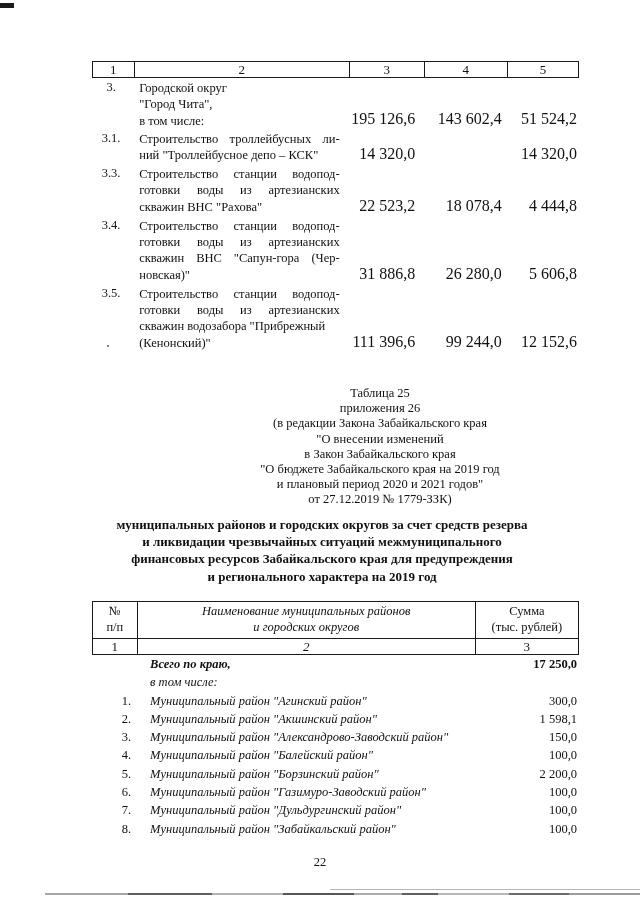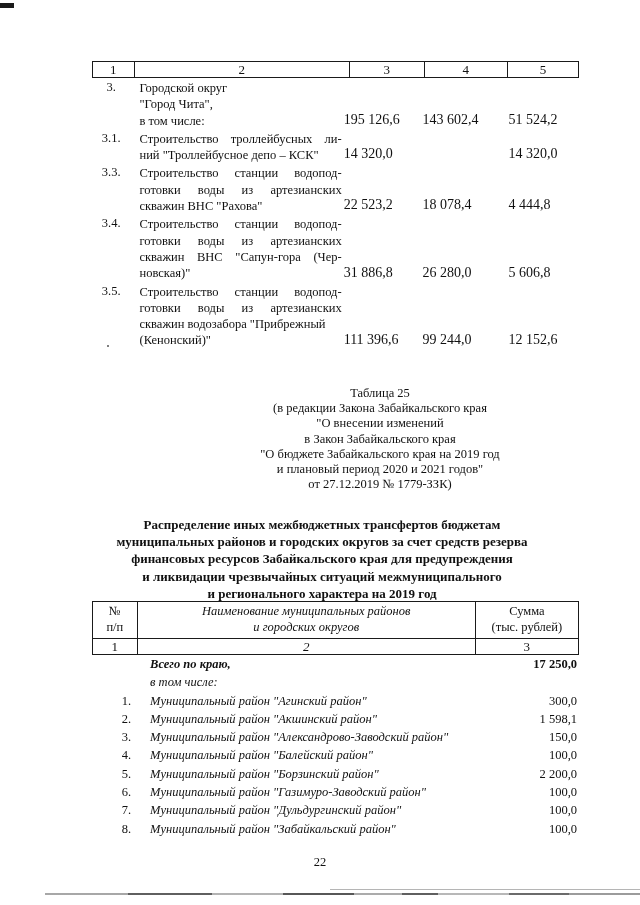--- a/index.html
+++ b/index.html
@@ -94,22 +94,22 @@
     padding-left: 9px;
     padding-right: 2px;
     padding-top: 2px;
     font-size: 12.5px;
     line-height: 16.3px;
     text-align: justify;
     text-align-last: left;
     hyphens: manual;
   }
   .tbl-cont .body td.num {
-    text-align: left;
-    font-size: 14px;
+    text-align: right;
+    font-size: 16px;
     padding-right: 6px;
     vertical-align: bottom;
     padding-bottom: 1px;
     white-space: nowrap;
   }
   .tbl-cont .body td.c5.num { padding-right: 2px; }
 
   
   .tbl25-head {
     position: absolute;
@@ -322,33 +322,33 @@
           </td>
         </tr>
       </tbody>
     </table>
   </div>
 
   <div class="smudge"></div>
 
   <div class="tbl25-head">
     <div>Таблица 25</div>
+    <div>приложения 26</div>
     <div>(в редакции Закона Забайкальского края</div>
     <div>"О внесении изменений</div>
     <div>в Закон Забайкальского края</div>
     <div>"О бюджете Забайкальского края на 2019 год</div>
     <div>и плановый период 2020 и 2021 годов"</div>
     <div>от 27.12.2019  № 1779-ЗЗК)</div>
   </div>
 
   <div class="main-title">
-    <div>Распределение иных межбюджетных трансфертов бюджетам</div>
     <div>муниципальных районов и городских округов за счет средств резерва</div>
+    <div>и ликвидации чрезвычайных ситуаций межмуниципального</div>
     <div>финансовых ресурсов Забайкальского края для предупреждения</div>
-    <div>и ликвидации чрезвычайных ситуаций межмуниципального</div>
     <div>и регионального характера на 2019 год</div>
   </div>
 
   <div class="tbl25">
     <table>
       <tbody>
           <tr class="hdr">
         <td class="k1">
           <div>№</div>
           <div>п/п</div>

